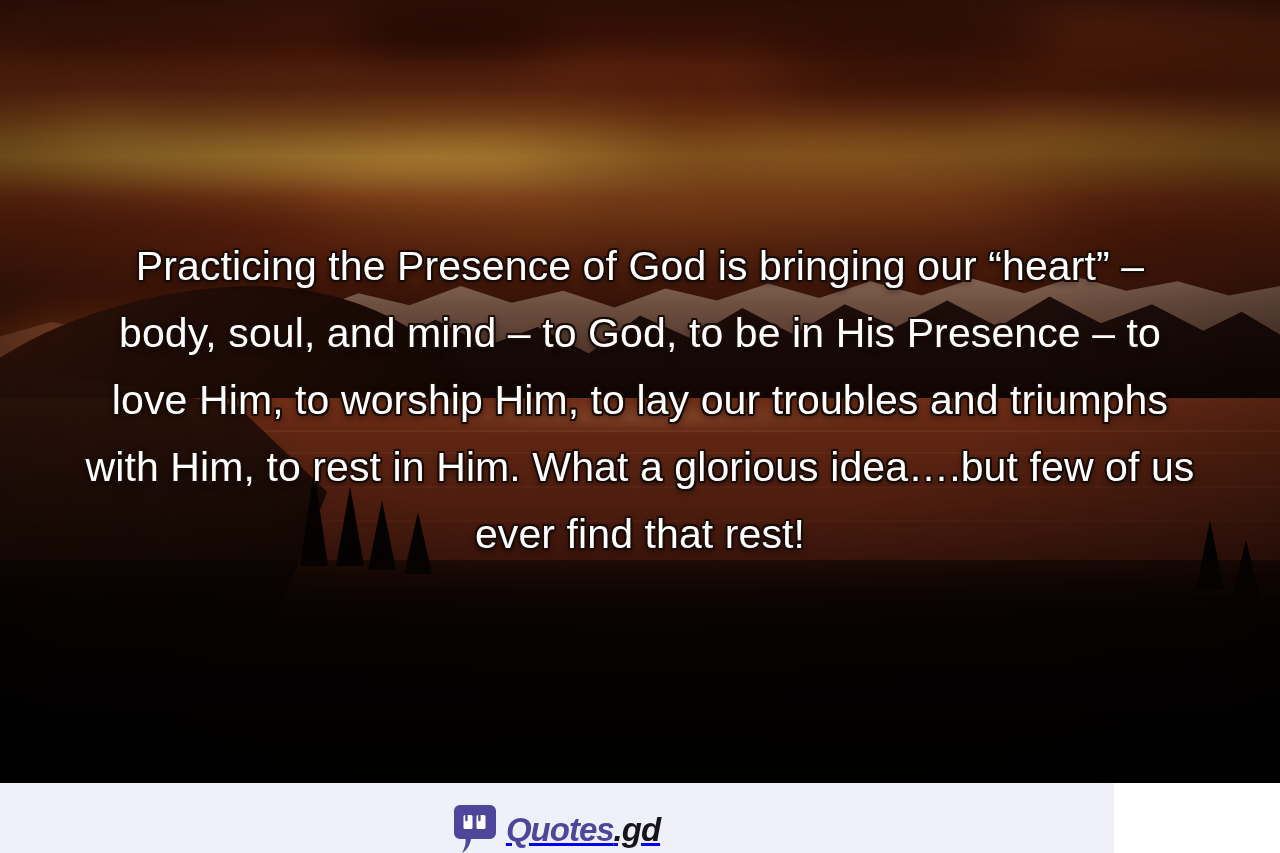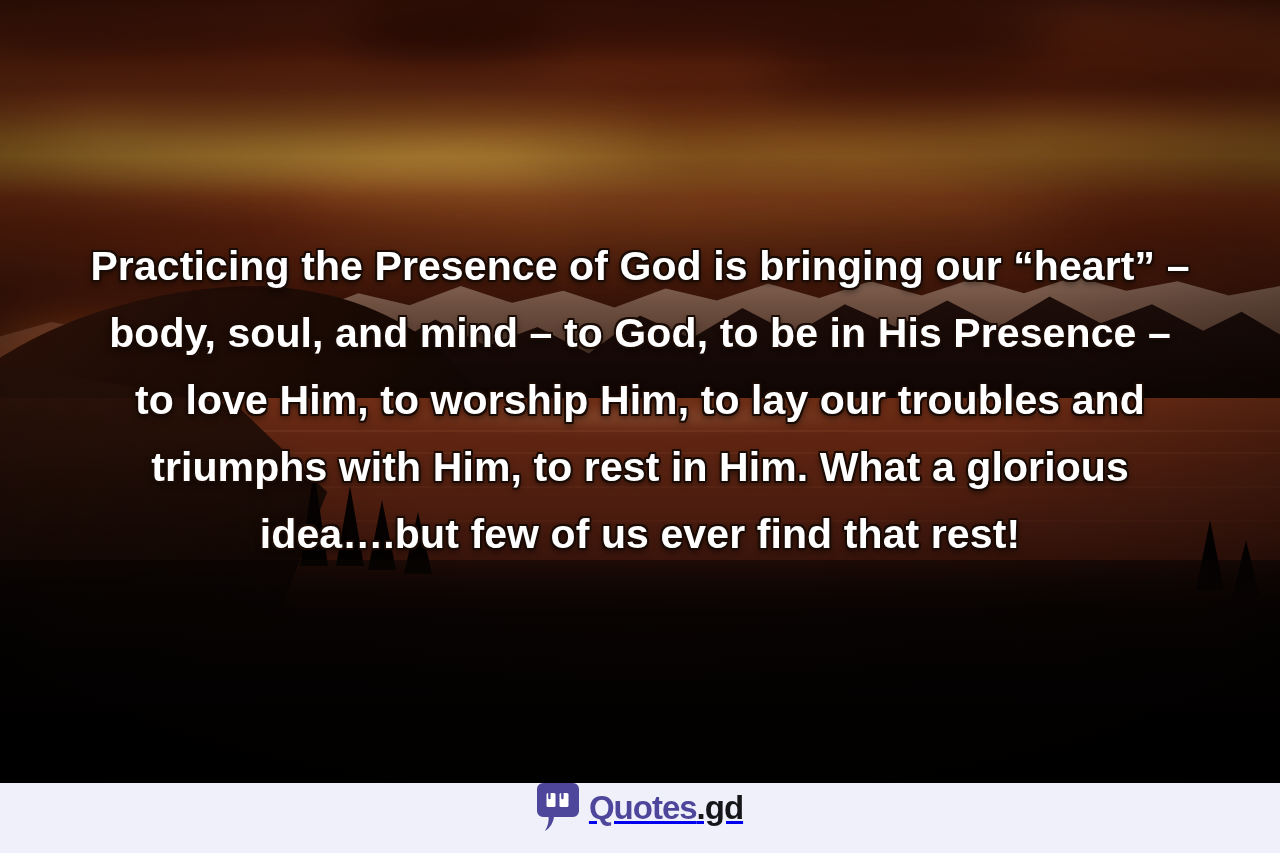--- a/index.html
+++ b/index.html
@@ -212,21 +212,21 @@
     justify-content: center;
     padding-top: 18px;
     box-sizing: border-box;
   }
   .quote-text {
     width: 1110px;
     text-align: center;
     color: #ffffff;
     font-size: 41px;
     line-height: 67px;
-    font-weight: 700;
+    font-weight: 400;
     letter-spacing: .1px;
     text-shadow:
       -1.6px -1.6px 0 #1b0b05,
        1.6px -1.6px 0 #1b0b05,
       -1.6px  1.6px 0 #1b0b05,
        1.6px  1.6px 0 #1b0b05,
        0     -2px   0 #1b0b05,
        0      2px   0 #1b0b05,
       -2px    0     0 #1b0b05,
        2px    0     0 #1b0b05,
@@ -244,26 +244,27 @@
       -1.2px  1.2px 0 #120705,
        1.2px  1.2px 0 #120705,
        0      2px   6px rgba(0,0,0,.85);
   }
 
   
   .footer {
     position: absolute;
     left: 0;
     top: 783px;
-    width: 1280px;
+    width: 1114px;
     height: 70px;
     background: #eff0fa;
     display: flex;
-    align-items: flex-start;
+    align-items: flex-end;
     justify-content: center;
+    font-style: italic;
   }
   .brand {
     display: flex;
     align-items: center;
     gap: 10px;
   }
   .brand-mark {
     width: 42px;
     height: 48px;
     flex: 0 0 auto;

